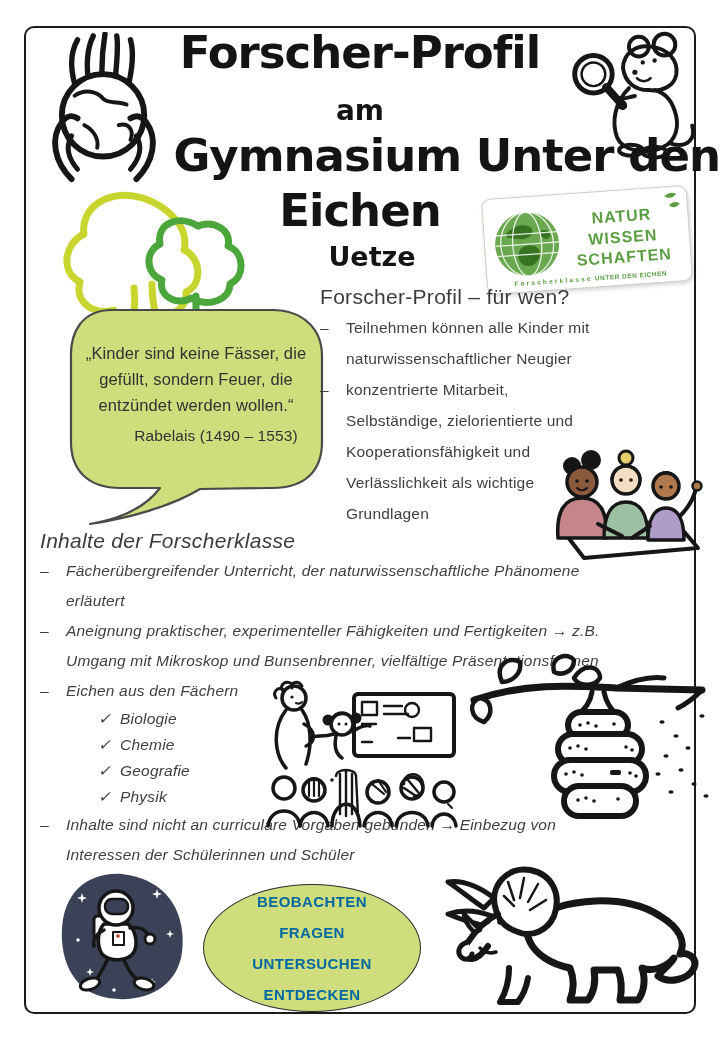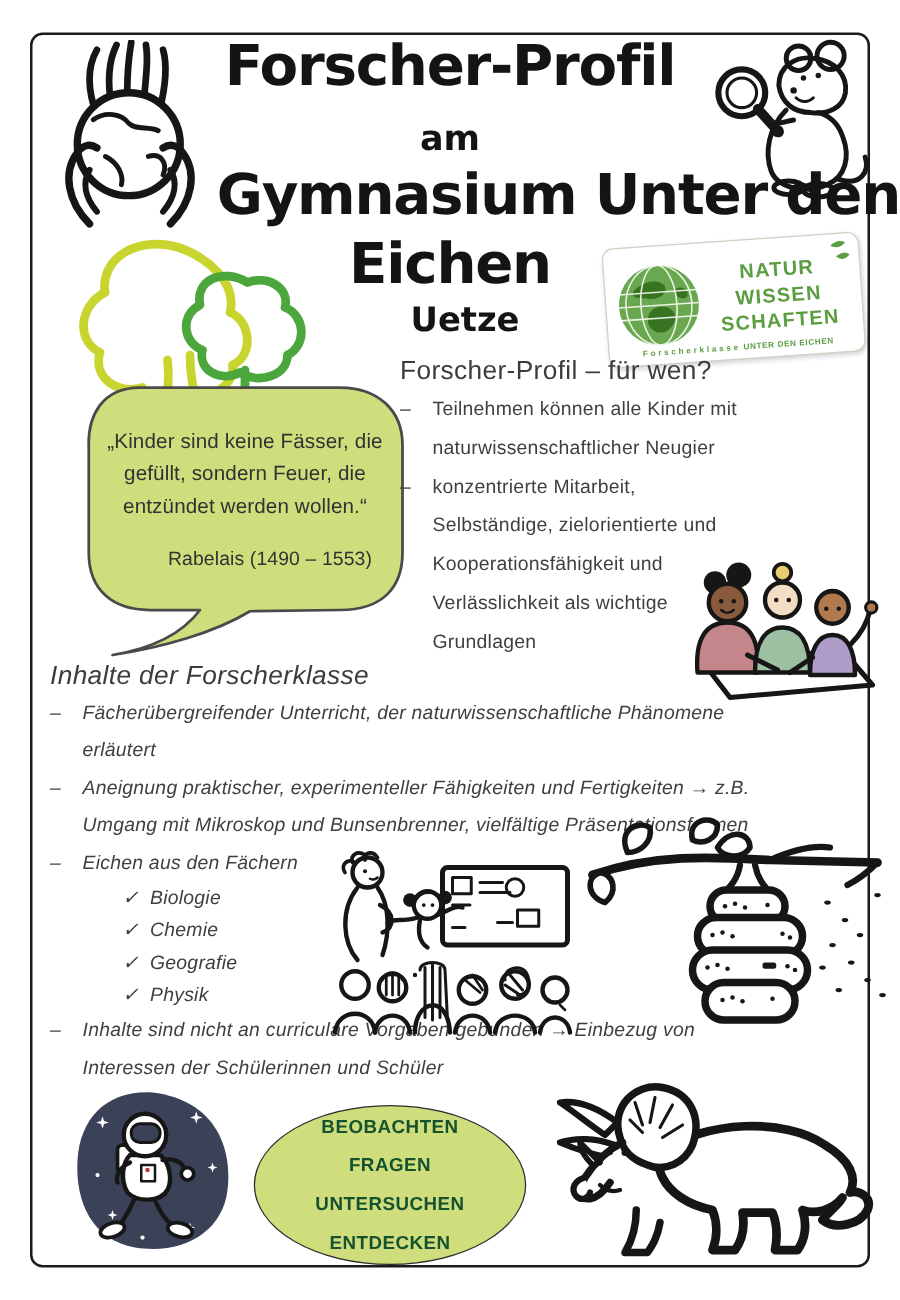--- a/index.html
+++ b/index.html
@@ -29,36 +29,36 @@
   .badge-words{flex:1;text-align:center;color:#5b9e42;font-weight:700;
       font-size:16px;line-height:1.3;letter-spacing:1px;}
   .badge-footer{position:absolute;left:8px;right:6px;bottom:5px;color:#5b9e42;
       font-size:6.5px;font-weight:700;text-align:center;letter-spacing:.5px;white-space:nowrap;}
   .badge-footer .fk{letter-spacing:2.2px;}
   .badge-leaves{position:absolute;right:6px;top:4px;}
   
   .bubble-wrap{left:60px;top:304px;width:272px;height:224px;}
   .bubble-text{position:absolute;left:20px;top:36px;width:232px;text-align:center;
       font-size:16.5px;line-height:26px;color:#323232;letter-spacing:.1px;}
-  .bubble-attr{margin-top:17px;padding-left:40px;font-size:15.5px;color:#323232;}
+  .bubble-attr{margin-top:5px;padding-left:40px;font-size:15.5px;color:#323232;}
   
   .hsec{font-size:21px;color:#3c3c3c;letter-spacing:.3px;line-height:30px;}
   .brow{display:flex;}
   .bmark{flex:none;width:26px;}
   .submark{flex:none;width:22px;}
   .rcol{left:320px;top:282px;width:310px;}
   .rcol .blist{font-size:15.5px;line-height:31px;letter-spacing:.2px;}
   .lsec{left:40px;top:526px;width:640px;font-style:italic;}
   .lsec .blist{font-size:15.5px;line-height:30px;letter-spacing:.2px;}
   .subjects{margin-left:58px;font-size:15.5px;line-height:26px;letter-spacing:.2px;}
   
   .motto{left:203px;top:884px;width:216px;height:126px;background:#cfdd7d;
       border:1.6px solid #2c2c2c;border-radius:50%;display:flex;flex-direction:column;
       justify-content:center;align-items:center;font-weight:700;font-size:15px;
-      line-height:31px;color:#14532d;letter-spacing:.4px;text-align:center;}
+      line-height:31px;color:#0369a1;letter-spacing:.4px;text-align:center;}
   svg{display:block;}
 </style>
 </head>
 <body>
 
 <div class="page">
   <div class="frame"></div>
 
   <div class="abs" style="left:40px;top:32px;width:128px;height:152px;">
     <svg width="128" height="152" viewBox="0 0 130 155" fill="none" stroke="#161616" stroke-linecap="round" stroke-linejoin="round">

